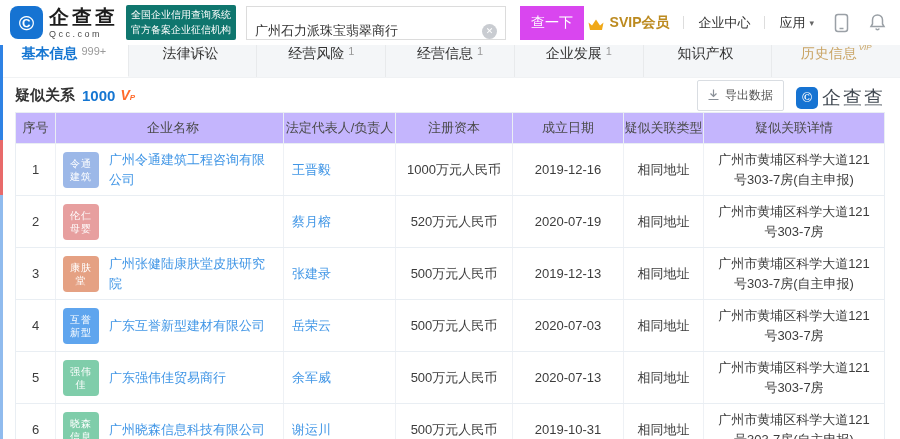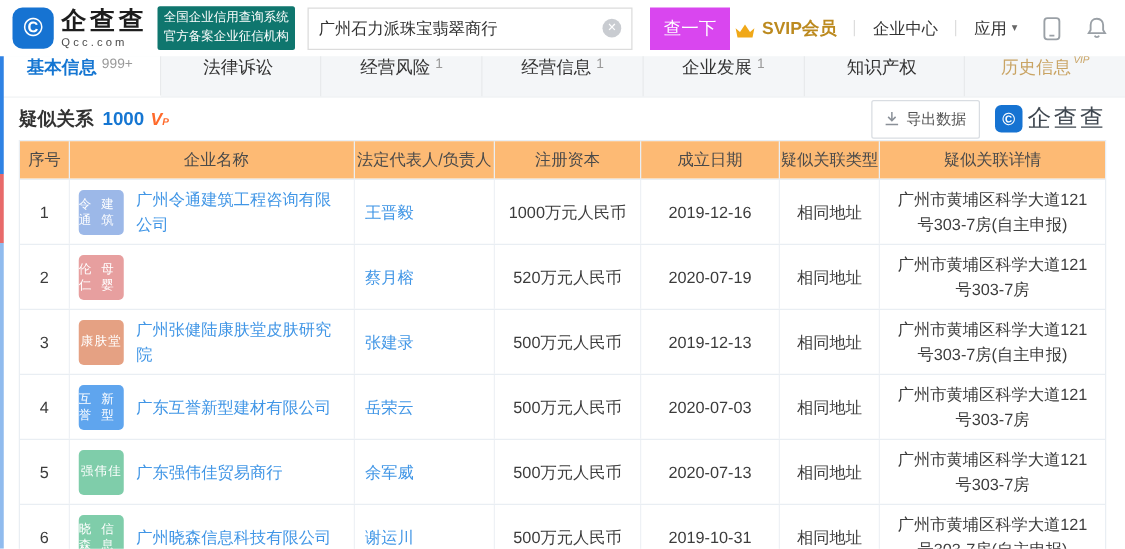--- a/index.html
+++ b/index.html
@@ -14,21 +14,21 @@
   .header{height:45px;display:flex;align-items:center;padding-left:10px;background:#fff;}
   .logo{display:flex;align-items:center;cursor:pointer;}
   .logo-icon{width:33px;height:33px;background:#1673d2;border-radius:8px;color:#fff;
     display:flex;align-items:center;justify-content:center;font-size:21px;font-weight:bold;}
   .brand-text{margin-left:6px;}
   .brand-name{font-size:20px;font-weight:bold;color:#1d1d1d;letter-spacing:3px;line-height:1;}
   .brand-domain{font-size:9px;color:#4a4a4a;letter-spacing:2.5px;margin-top:2px;}
   .red-badge{background:#0f766e;color:#fff;font-size:10px;line-height:1.45;padding:3px 5px;
     margin-left:8px;border-radius:2px;white-space:nowrap;}
   .searchbox{display:flex;align-items:center;margin-left:10px;}
-  .search-input-wrap{width:260px;height:34px;border:1px solid #dcdcdc;display:flex;align-items:center;padding:0 8px;background:#fff;}
+  .search-input-wrap{width:260px;height:34px;border:1px solid #dcdcdc;display:flex;align-items:flex-end;padding:0 8px;background:#fff;}
   .search-input-wrap input{border:none;outline:none;flex:1;font-size:13px;color:#333;background:transparent;
     font-family:"Liberation Sans","DejaVu Sans",sans-serif;}
   .clear-icon{width:15px;height:15px;border-radius:50%;background:#c9ccd1;color:#fff;font-size:9px;
     display:flex;align-items:center;justify-content:center;cursor:pointer;flex:none;}
   .search-btn{width:64px;height:34px;background:#d946ef;color:#fff;font-size:14px;border:none;
     margin-left:14px;cursor:pointer;font-family:inherit;}
   .header-right{margin-left:auto;display:flex;align-items:center;padding-right:14px;}
   .svip{display:flex;align-items:flex-end;gap:5px;color:#bc8a1f;font-size:14px;font-weight:bold;cursor:pointer;}
   .hdivider{width:1px;height:13px;background:#ddd;margin:0 14px;}
   .menu-item{font-size:13px;color:#333;cursor:pointer;display:flex;align-items:center;gap:4px;}
@@ -44,45 +44,45 @@
   .tab.active{background:#fff;color:#1576d2;font-weight:bold;border-bottom:1px solid #fff;}
   .tab.history{color:#c9a464;}
   .tab sup.vip{font-size:8px;color:#c9a464;margin-left:2px;transform:translateY(-2px);font-style:italic;}
 
   
   .section-bar{display:flex;align-items:center;height:34px;padding:0 15px;}
   .section-title{font-size:15px;font-weight:bold;color:#333;text-align:center;}
   .section-count{color:#1576d2;margin-left:7px;font-size:15px;font-weight:bold;}
   .vip-v{color:#ff6a2b;font-style:italic;font-weight:bold;font-size:14px;margin-left:5px;line-height:1;}
   .vip-v small{font-size:8px;}
-  .section-right{margin-left:auto;display:flex;align-items:center;gap:12px;}
+  .section-right{margin-left:auto;display:flex;align-items:flex-end;gap:12px;font-family:Liberation Serif, serif;}
   .export-btn{display:flex;align-items:center;gap:6px;border:1px solid #d9dde2;background:#fff;color:#555;
     font-size:12px;padding:6px 10px;border-radius:2px;cursor:pointer;font-family:inherit;}
   .watermark{display:flex;align-items:center;gap:4px;}
   .watermark-icon{width:22px;height:22px;background:#1673d2;border-radius:5px;color:#fff;font-size:14px;
     display:flex;align-items:center;justify-content:center;font-weight:bold;}
   .watermark-text{font-size:19px;color:#3f4750;letter-spacing:2px;font-weight:500;}
 
   
   .table{margin:0 15px;border:1px solid #e9eef3;}
-  .thead{display:flex;background:#fdba74;height:30px;align-items:flex-end;}
+  .thead{display:flex;background:#c4b5fd;height:30px;align-items:flex-end;}
   .th{font-size:13px;color:#4a4a4a;text-align:center;border-right:1px solid #e9eef3;height:100%;
     display:flex;align-items:center;justify-content:center;}
   .trow{display:flex;min-height:52px;border-top:1px solid #e9eef3;background:#fff;}
   .cell{display:flex;align-items:center;justify-content:center;font-size:13px;color:#3c3c3c;
     border-right:1px solid #eef1f5;padding:6px 8px;text-align:center;line-height:1.5;}
   .col-seq{width:40px;flex:none;padding:6px 2px;}
   .col-company{width:228px;flex:none;justify-content:flex-start;text-align:left;padding-left:7px;}
   .col-rep{width:112px;flex:none;justify-content:flex-start;text-align:left;}
   .col-capital{width:117px;flex:none;}
   .col-date{width:111px;flex:none;}
   .col-relation{width:80px;flex:none;}
   .col-detail{flex:1;border-right:none;}
   .link{color:#4196e6;text-decoration:none;cursor:pointer;}
-  .badge{width:36px;height:36px;border-radius:4px;color:#fff;font-size:10px;display:flex;flex-direction:row;
+  .badge{width:36px;height:36px;border-radius:4px;color:#fff;font-size:10px;display:flex;flex-direction:column;
     align-items:center;justify-content:center;line-height:1.3;flex:none;margin-right:10px;letter-spacing:1px;}
 </style>
 </head>
 <body>
 
 <div class="left-strip"></div>
 
 <div class="header">
   <div class="logo">
     <div class="logo-icon">©</div>

